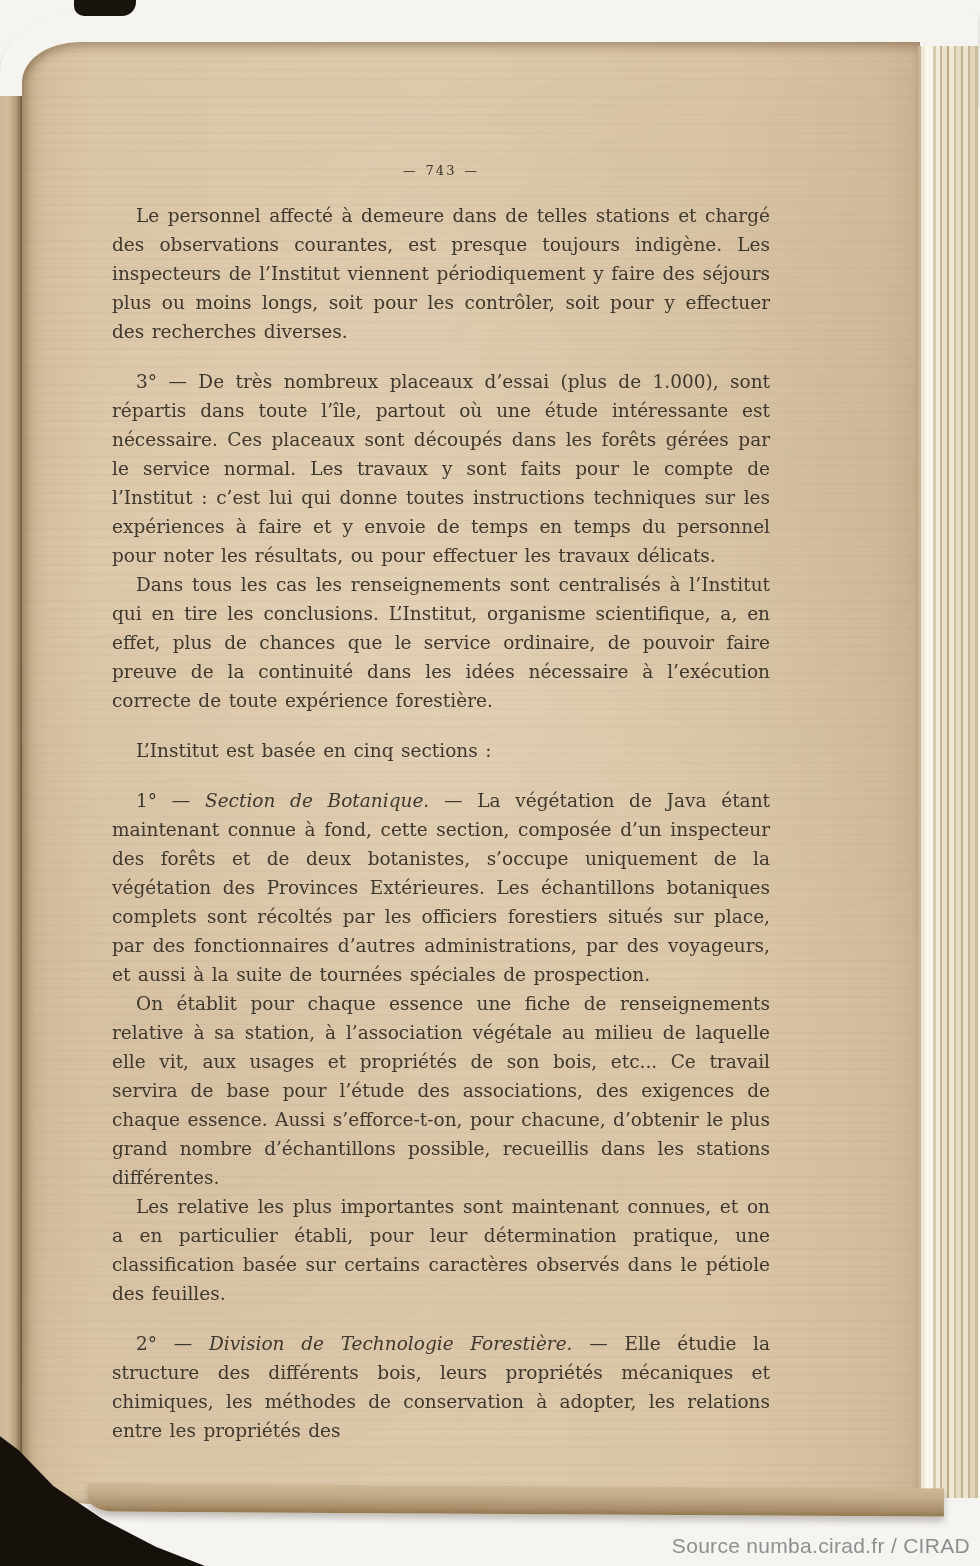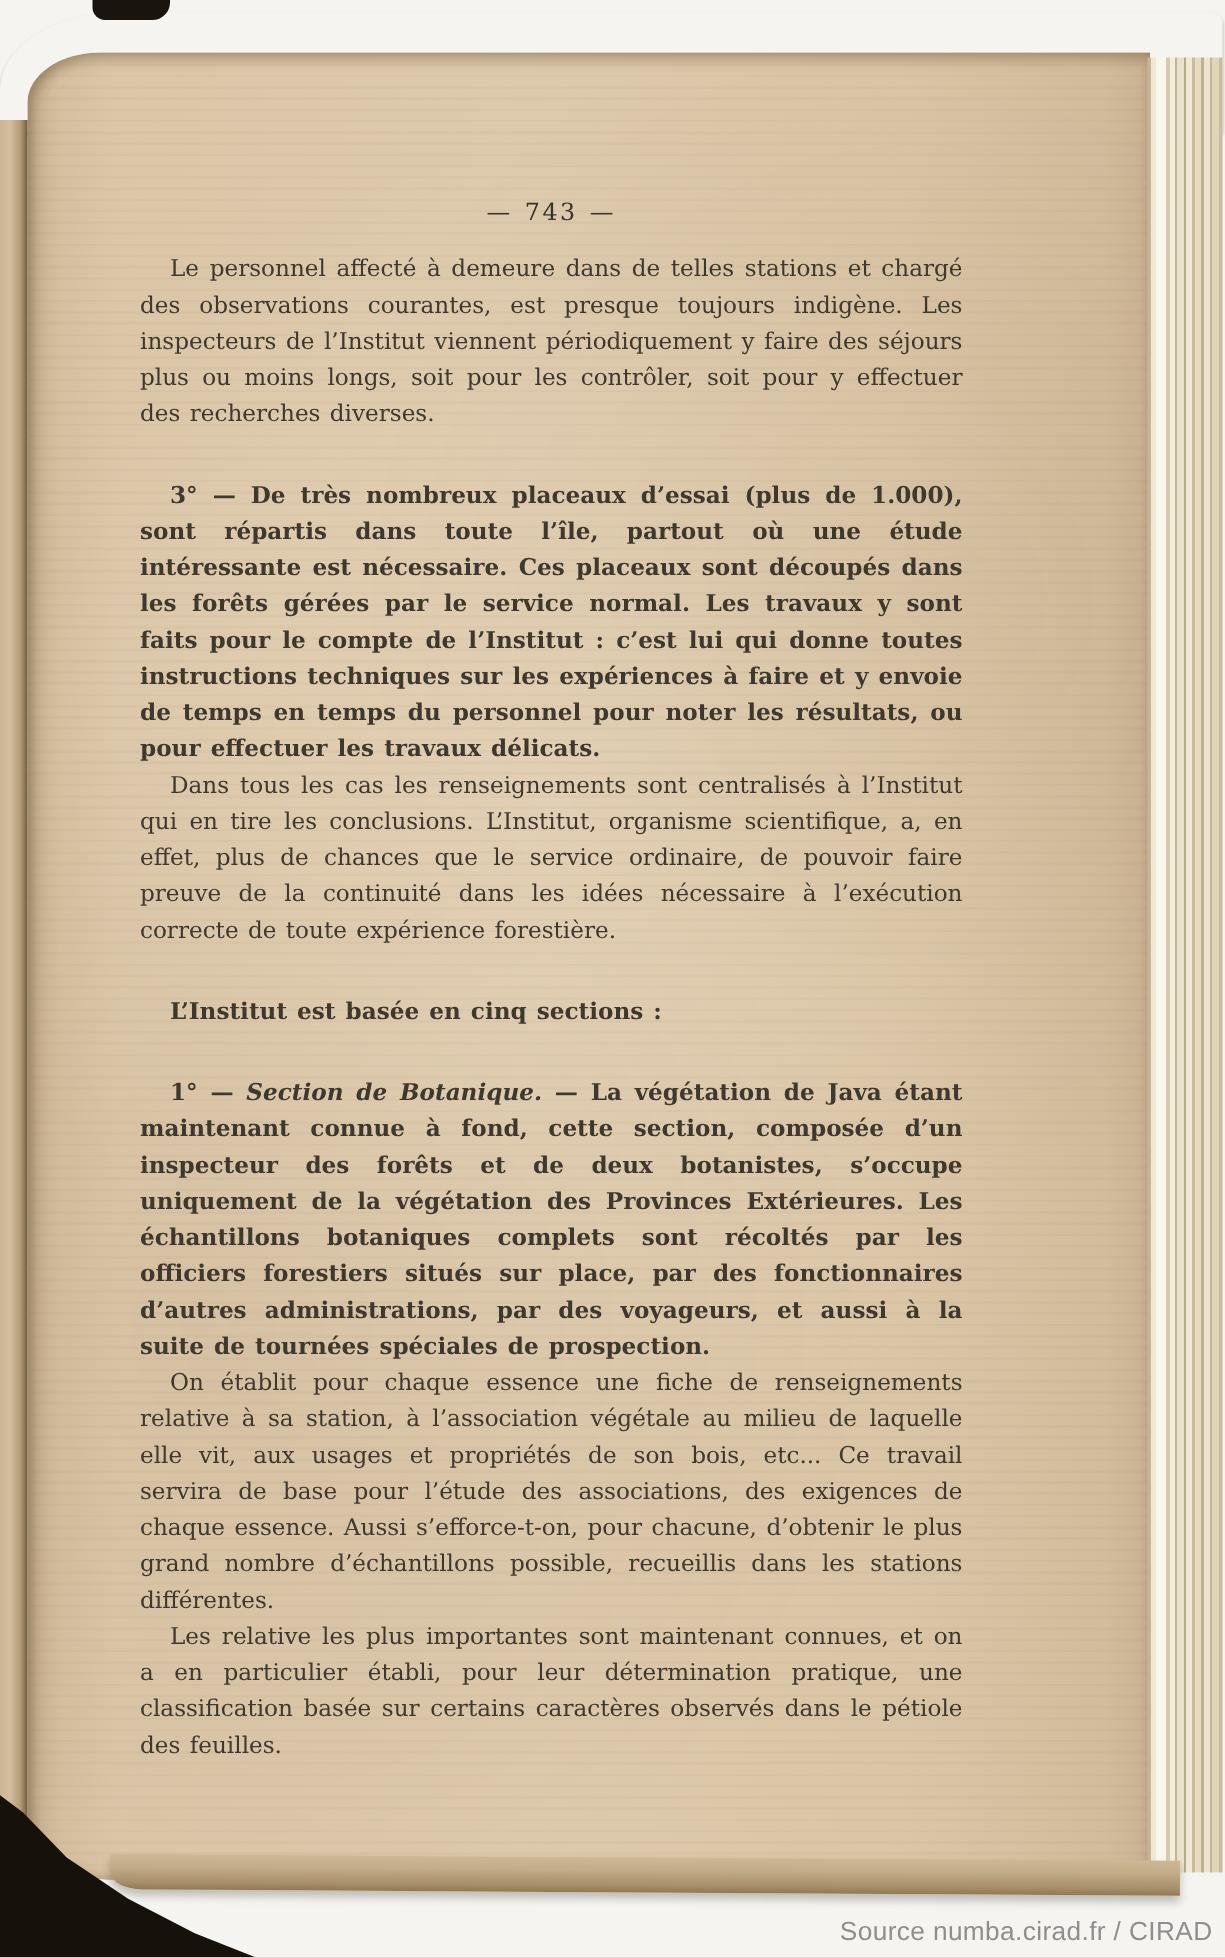--- a/index.html
+++ b/index.html
@@ -69,25 +69,25 @@
     clip-path:polygon(0 6%, 9% 16%, 26% 42%, 50% 66%, 76% 86%, 100% 100%, 0 100%);
   }
   
   .text-block{
     position:absolute;left:112px;top:156px;width:658px;
     color:#3e382e;
     font-size:18.5px;line-height:29px;
     text-align:justify;word-spacing:1.6px;
   }
   .page-number{
-    text-align:center;font-size:19px;letter-spacing:2px;
+    text-align:center;font-size:13px;letter-spacing:2px;
     margin:0 0 16px 0;color:#38332a;
   }
   .para{margin:0;text-indent:24px;}
-  .para.spaced{margin-top:36px;font-weight:bold;}
+  .para.spaced{margin-top:21px;}
   .it{font-style:italic;}
   
   .watermark{
     position:absolute;right:10px;bottom:8px;
     font-family:"Liberation Sans","DejaVu Sans",sans-serif;
     font-size:21px;color:#8e8e8e;letter-spacing:.3px;text-align:right;
   }
 </style>
 </head>
 <body>
@@ -105,15 +105,16 @@
 <div class="text-block">
   <p class="page-number">— 743 —</p>
 
 <p class="para"><span>Le personnel affecté à demeure dans de telles stations et chargé des observations courantes, est presque toujours indigène. Les inspecteurs de l’Institut viennent périodiquement y faire des séjours plus ou moins longs, soit pour les contrôler, soit pour y effectuer des recherches diverses.</span></p>
     <p class="para spaced"><span>3° — De très nombreux placeaux d’essai (plus de 1.000), sont répartis dans toute l’île, partout où une étude intéressante est nécessaire. Ces placeaux sont découpés dans les forêts gérées par le service normal. Les travaux y sont faits pour le compte de l’Institut : c’est lui qui donne toutes instructions techniques sur les expériences à faire et y envoie de temps en temps du personnel pour noter les résultats, ou pour effectuer les travaux délicats.</span></p>
     <p class="para"><span>Dans tous les cas les renseignements sont centralisés à l’Institut qui en tire les conclusions. L’Institut, organisme scientifique, a, en effet, plus de chances que le service ordinaire, de pouvoir faire preuve de la continuité dans les idées nécessaire à l’exécution correcte de toute expérience forestière.</span></p>
     <p class="para spaced"><span>L’Institut est basée en cinq sections :</span></p>
     <p class="para spaced"><span>1° — </span><span class="it">Section de Botanique.</span><span> — La végétation de Java étant maintenant connue à fond, cette section, composée d’un inspecteur des forêts et de deux botanistes, s’occupe uniquement de la végétation des Provinces Extérieures. Les échantillons botaniques complets sont récoltés par les officiers forestiers situés sur place, par des fonctionnaires d’autres administrations, par des voyageurs, et aussi à la suite de tournées spéciales de prospection.</span></p>
     <p class="para"><span>On établit pour chaque essence une fiche de renseignements relative à sa station, à l’association végétale au milieu de laquelle elle vit, aux usages et propriétés de son bois, etc... Ce travail servira de base pour l’étude des associations, des exigences de chaque essence. Aussi s’efforce-t-on, pour chacune, d’obtenir le plus grand nombre d’échantillons possible, recueillis dans les stations différentes.</span></p>
     <p class="para"><span>Les relative les plus importantes sont maintenant connues, et on a en particulier établi, pour leur détermination pratique, une classification basée sur certains caractères observés dans le pétiole des feuilles.</span></p>
+    <p class="para spaced"><span>2° — </span><span class="it">Division de Technologie Forestière.</span><span> — Elle étudie la structure des différents bois, leurs propriétés mécaniques et chimiques, les méthodes de conservation à adopter, les relations entre les propriétés des</span></p>
   </div>
 
 <div class="watermark">Source numba.cirad.fr / CIRAD</div>
 
 </body></html>

